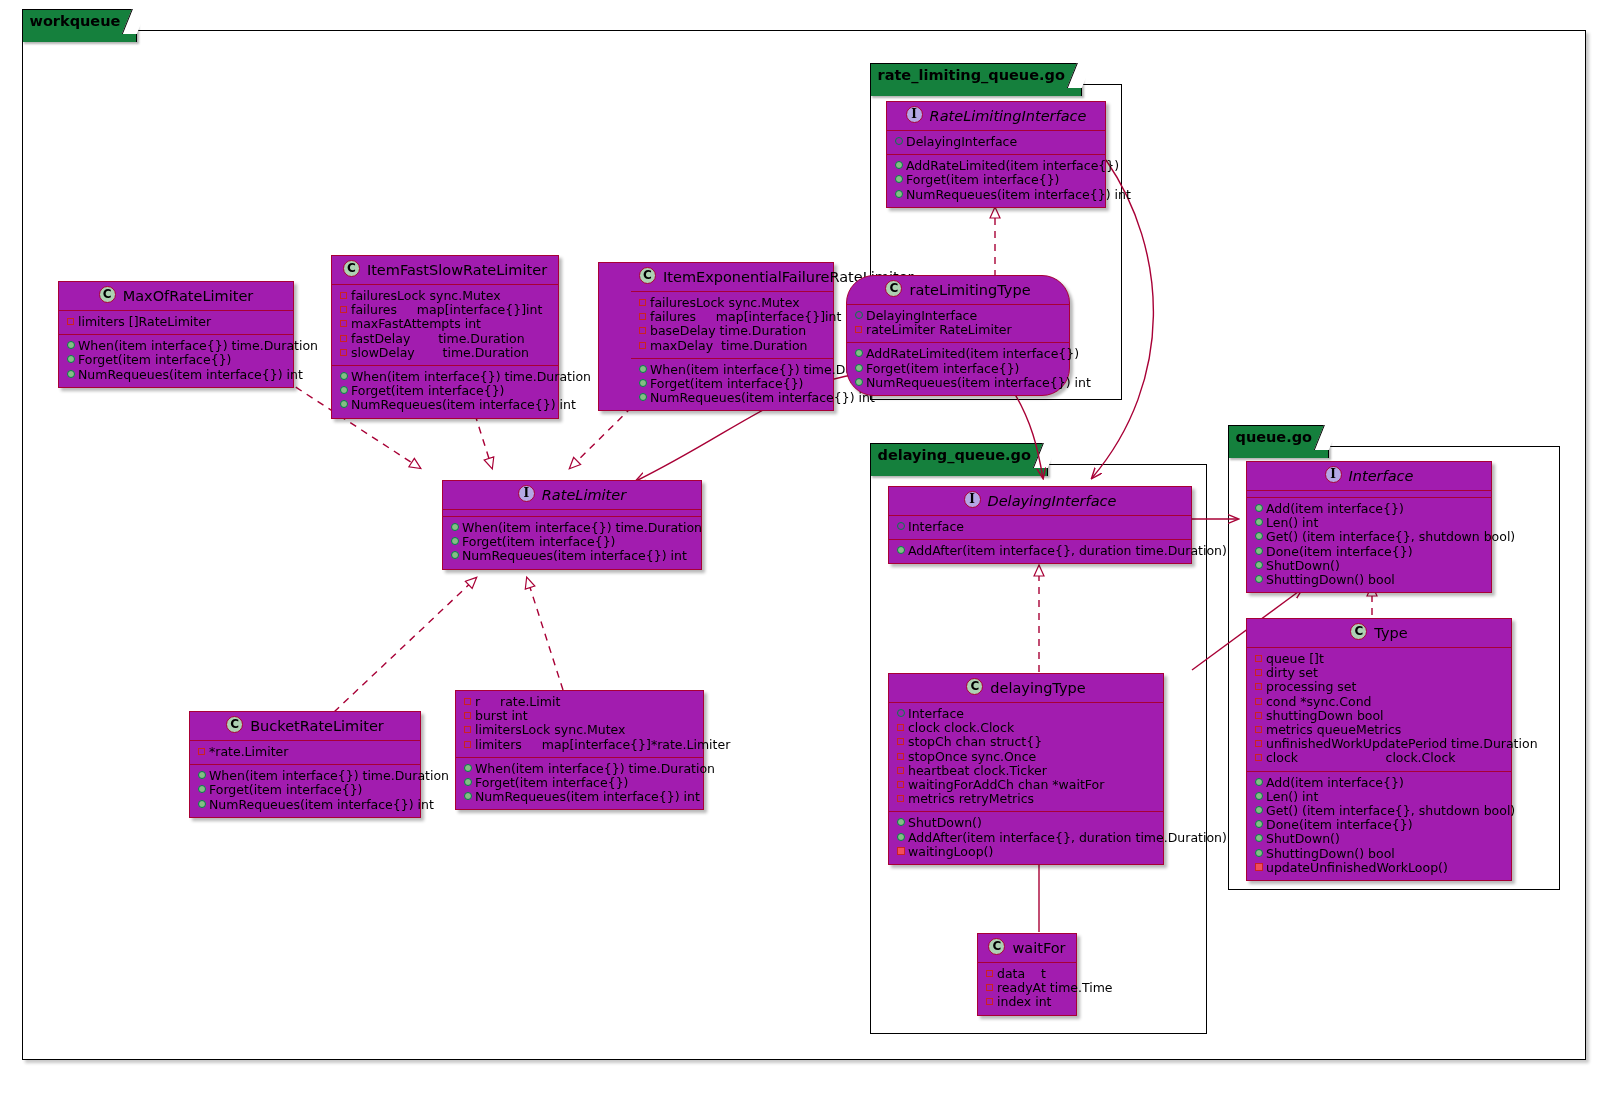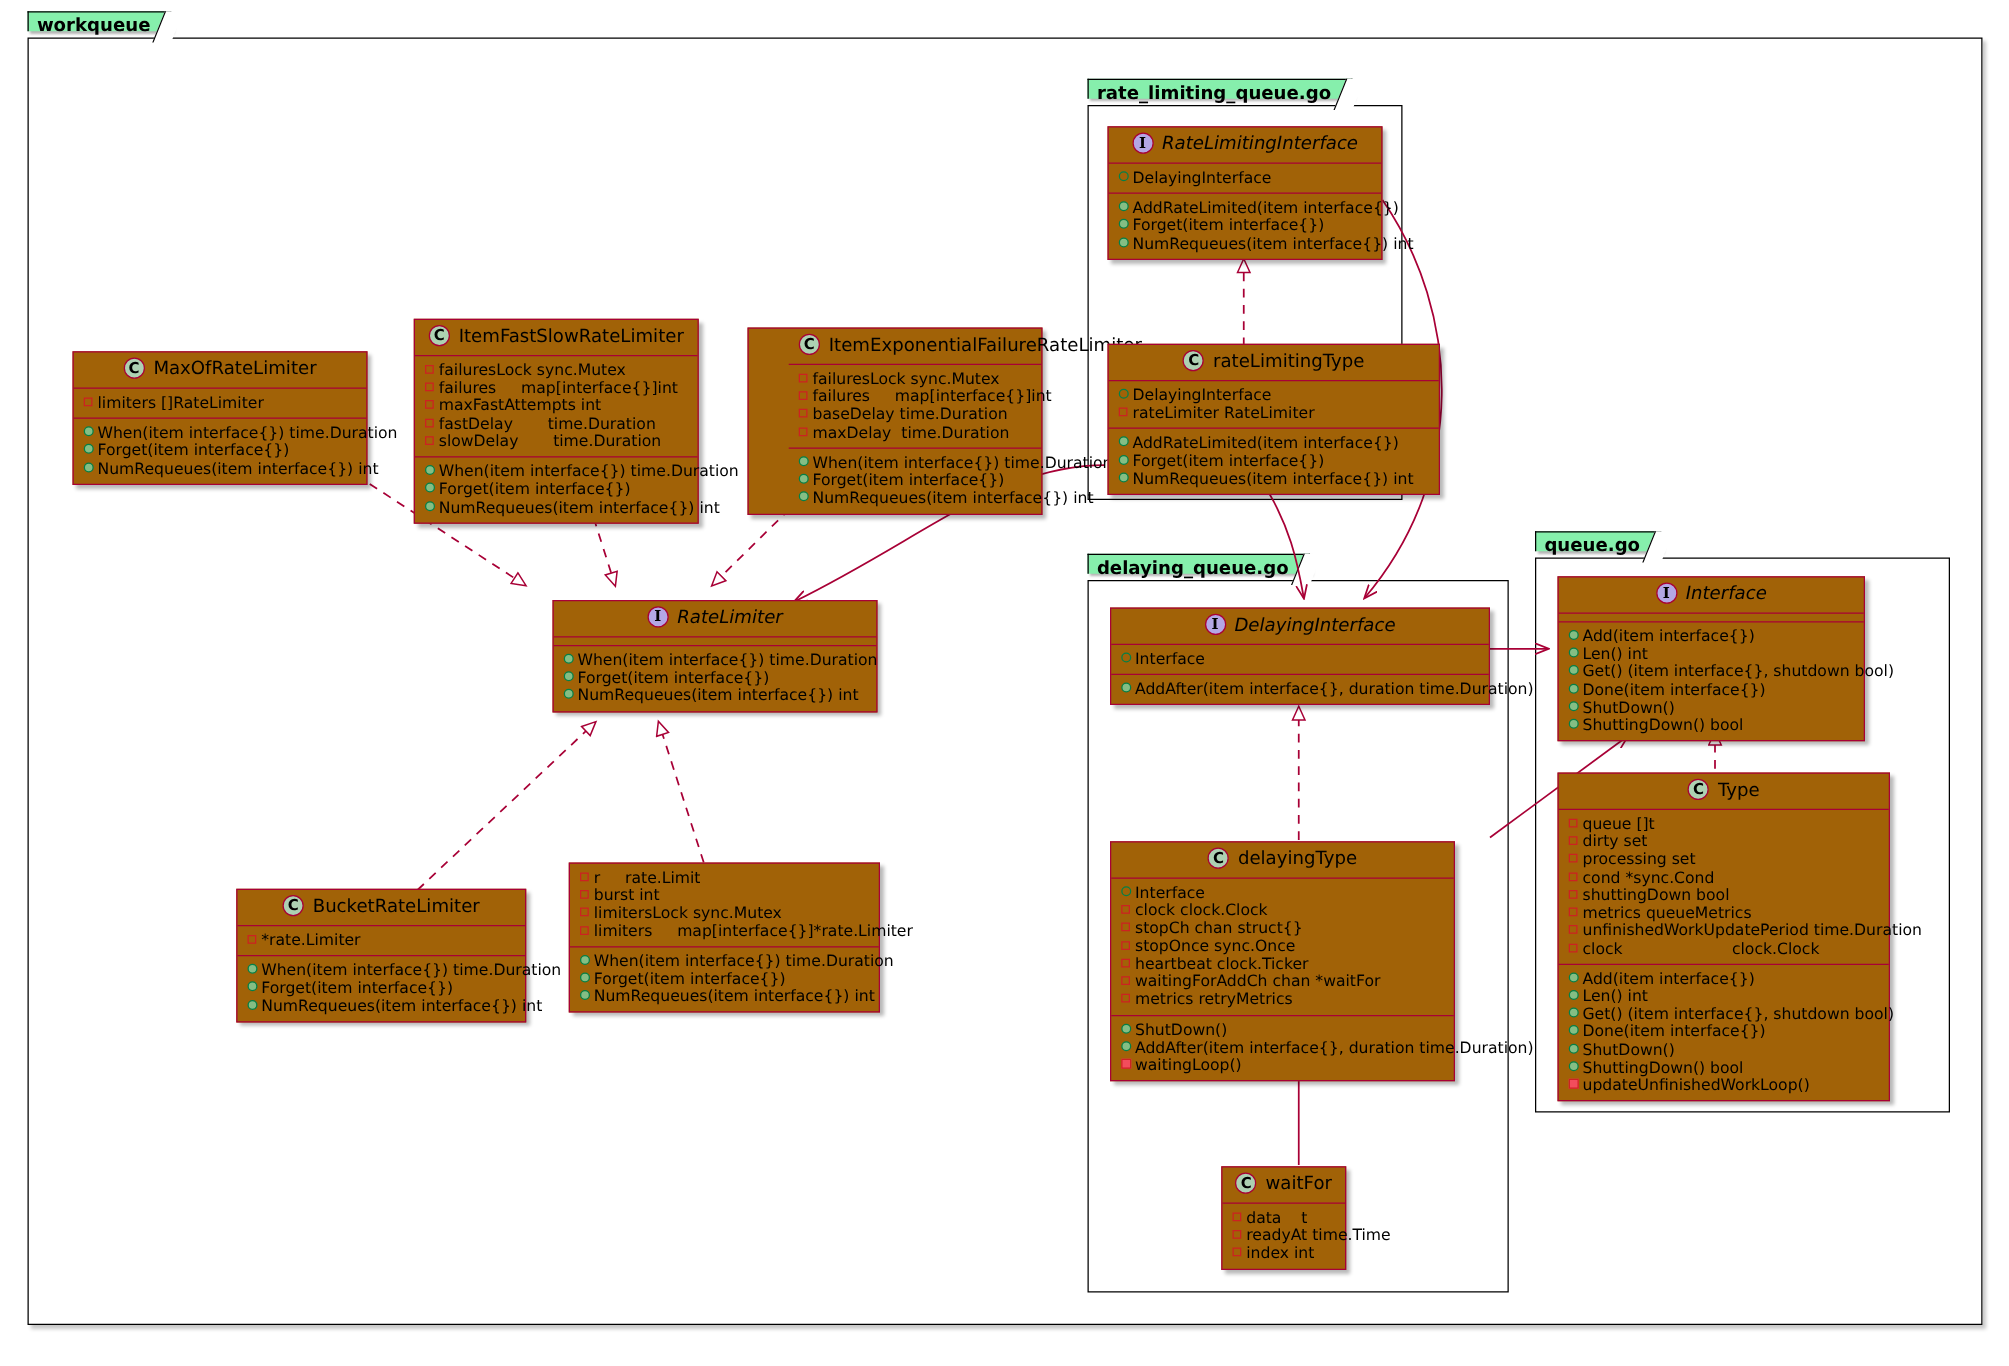--- a/index.html
+++ b/index.html
@@ -19,24 +19,24 @@
   
   .pkg {
     position: absolute;
     border: 1.5px solid #000000;
     background: transparent;
   }
   .pkg-tab {
     position: absolute;
     top: -22px;
     left: -1.5px;
-    height: 16px;
+    height: 33px;
     border: 1.5px solid #000000;
     border-bottom: none;
-    background: #86efac;
+    background: #15803d;
     padding: 1px 16px 0 7px;
     font-size: 14.5px;
     font-weight: bold;
     color: #000000;
     line-height: 21px;
     white-space: nowrap;
     box-shadow: 2px 2px 2px rgba(0,0,0,0.30);
   }
   .pkg-tab::after {
     content: "";
@@ -46,21 +46,21 @@
     background: #ffffff;
     border-left: 1.5px solid #000000;
     transform: skewX(-22deg);
     transform-origin: bottom left;
   }
   .pkg-outer { box-shadow: 3px 3px 3px rgba(0,0,0,0.22); }
 
   
   .cls {
     position: absolute;
-    background: #a16207;
+    background: #a21caf;
     border: 1.2px solid #a80036;
     box-shadow: 3px 3px 3px rgba(0,0,0,0.28);
     font-size: 12.5px;
     color: #000000;
   }
   .cls-title {
     border-bottom: 1.2px solid #a80036;
     text-align: center;
     padding: 5px 8px 6px 8px;
     white-space: nowrap;
@@ -307,21 +307,21 @@
     <div class="cls-sec">
       <div class="row"><span class="mk"><span class="dot-pkg"></span></span><span>DelayingInterface</span></div>
     </div>
     <div class="cls-sec">
       <div class="row"><span class="mk"><span class="dot-pub"></span></span><span>AddRateLimited(item interface{})</span></div>
       <div class="row"><span class="mk"><span class="dot-pub"></span></span><span>Forget(item interface{})</span></div>
       <div class="row"><span class="mk"><span class="dot-pub"></span></span><span>NumRequeues(item interface{}) int</span></div>
     </div>
   </div>
 
-  <div class="cls" style="left:886px; top:275px; width:266px;">
+  <div class="cls" style="left:846px; top:275px; width:224px;border-radius:28px;">
     <div class="cls-title">
       <span class="badge badge-c">C</span><span class="ttl">rateLimitingType</span>
     </div>
     <div class="cls-sec">
       <div class="row"><span class="mk"><span class="dot-pkg"></span></span><span>DelayingInterface</span></div>
       <div class="row"><span class="mk"><span class="sq-priv"></span></span><span>rateLimiter RateLimiter</span></div>
     </div>
     <div class="cls-sec">
       <div class="row"><span class="mk"><span class="dot-pub"></span></span><span>AddRateLimited(item interface{})</span></div>
       <div class="row"><span class="mk"><span class="dot-pub"></span></span><span>Forget(item interface{})</span></div>

